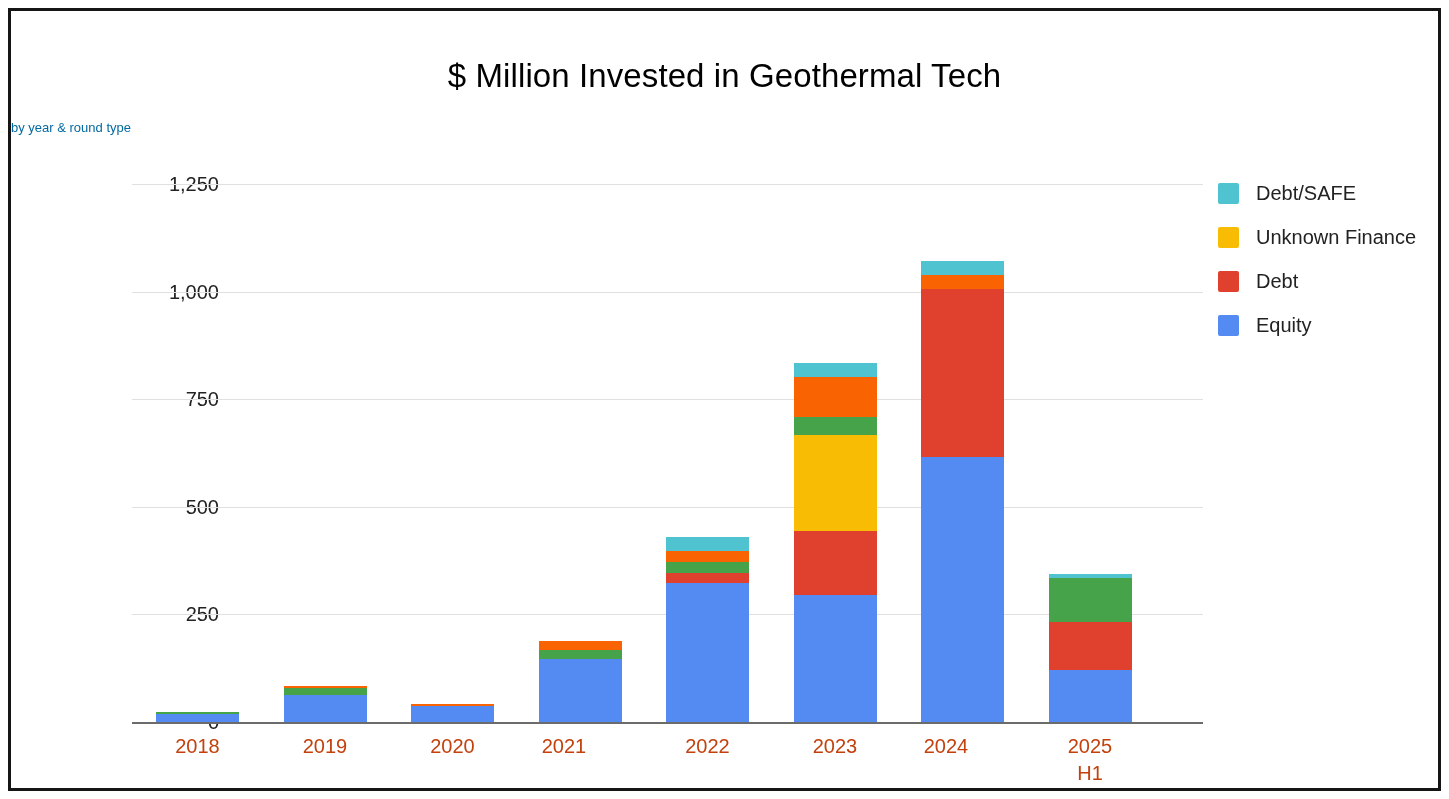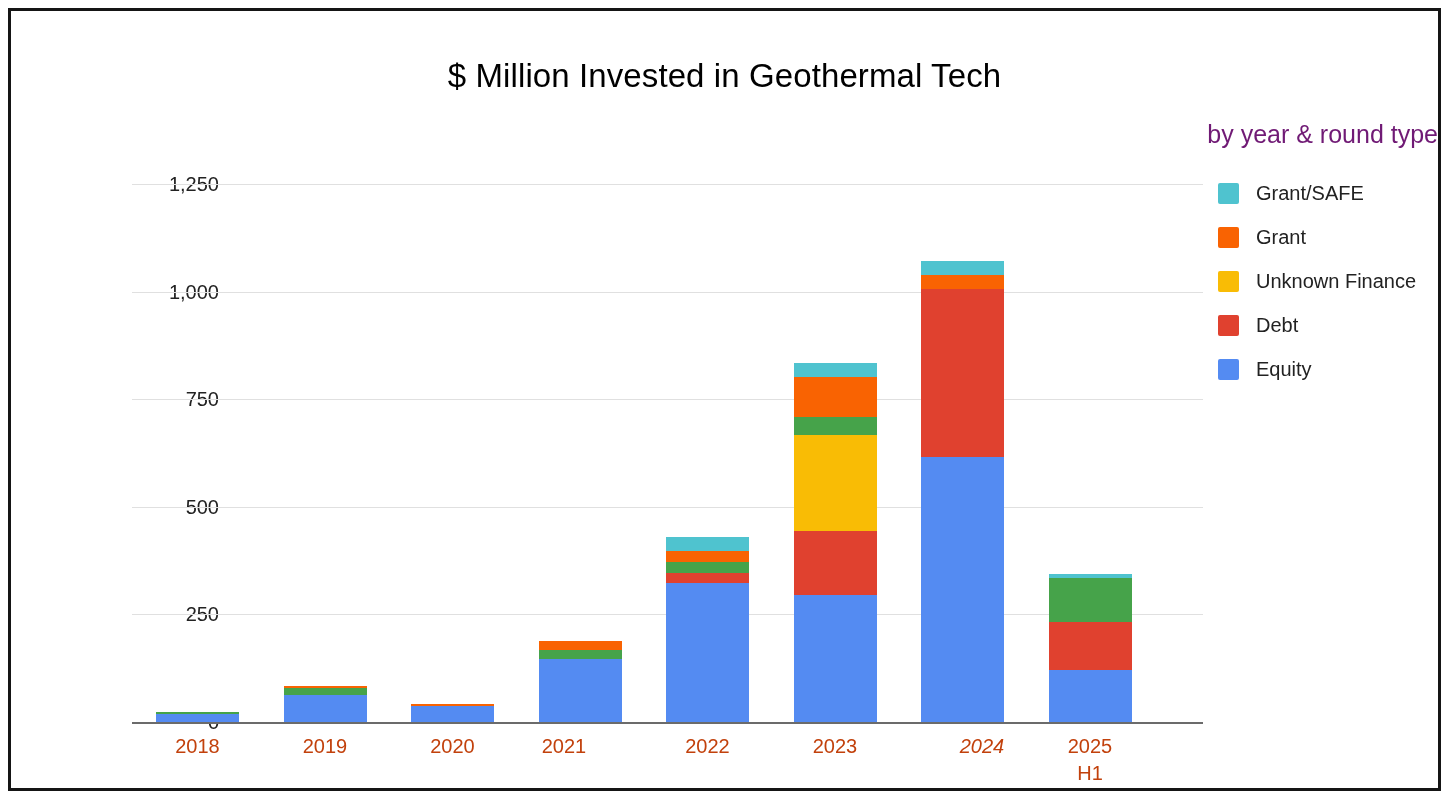--- a/index.html
+++ b/index.html
@@ -45,23 +45,23 @@
     font-size: 33px;
     color: #000000;
     font-weight: normal;
     letter-spacing: 0.1px;
   }
   .chart-subtitle {
     position: absolute;
     left: 0;
     right: 0;
     top: 109px;
-    text-align: right;
-    font-size: 25px;
-    color: #701a75;
+    text-align: left;
+    font-size: 13px;
+    color: #0369a1;
     font-weight: normal;
   }
   
   .plot {
     position: absolute;
     left: 121px;
     top: 168px;
     width: 1071px;
     height: 548px;
   }
@@ -245,37 +245,33 @@
           </div>
           <div class="xlabel" style="left: 372px;">
             <div>2021</div>
           </div>
           <div class="xlabel" style="left: 515.5px;">
             <div>2022</div>
           </div>
           <div class="xlabel" style="left: 643px;">
             <div>2023</div>
           </div>
-          <div class="xlabel" style="left: 790px; font-style: italic;">
+          <div class="xlabel" style="left: 754px;">
             <div>2024</div>
           </div>
           <div class="xlabel" style="left: 898px; text-align: center;">
             <div>2025</div>
             <div>H1</div>
           </div>
         </div>
 
       <div class="legend" id="legend">
           <div class="legend-item">
             <span class="legend-swatch" style="background: rgb(79, 195, 207);"></span>
-            <span class="legend-label">Grant/SAFE</span>
-          </div>
-          <div class="legend-item">
-            <span class="legend-swatch" style="background: rgb(249, 99, 2);"></span>
-            <span class="legend-label">Grant</span>
+            <span class="legend-label">Debt/SAFE</span>
           </div>
           <div class="legend-item">
             <span class="legend-swatch" style="background: rgb(249, 188, 5);"></span>
             <span class="legend-label">Unknown Finance</span>
           </div>
           <div class="legend-item">
             <span class="legend-swatch" style="background: rgb(224, 65, 47);"></span>
             <span class="legend-label">Debt</span>
           </div>
           <div class="legend-item">

